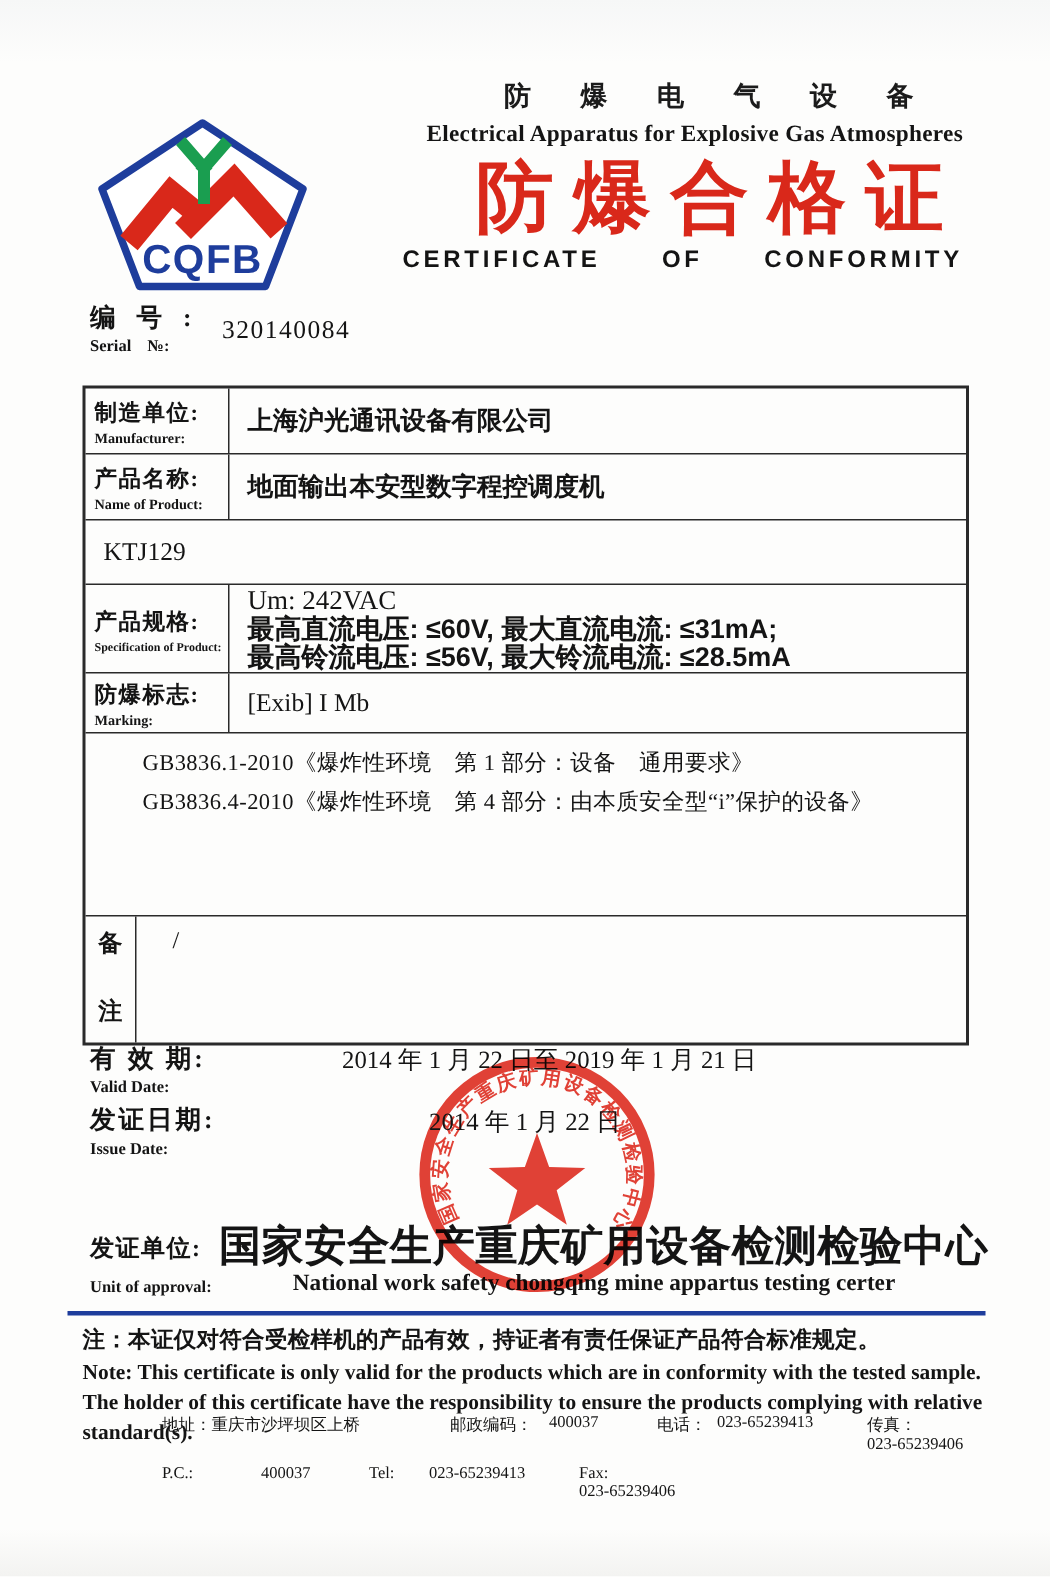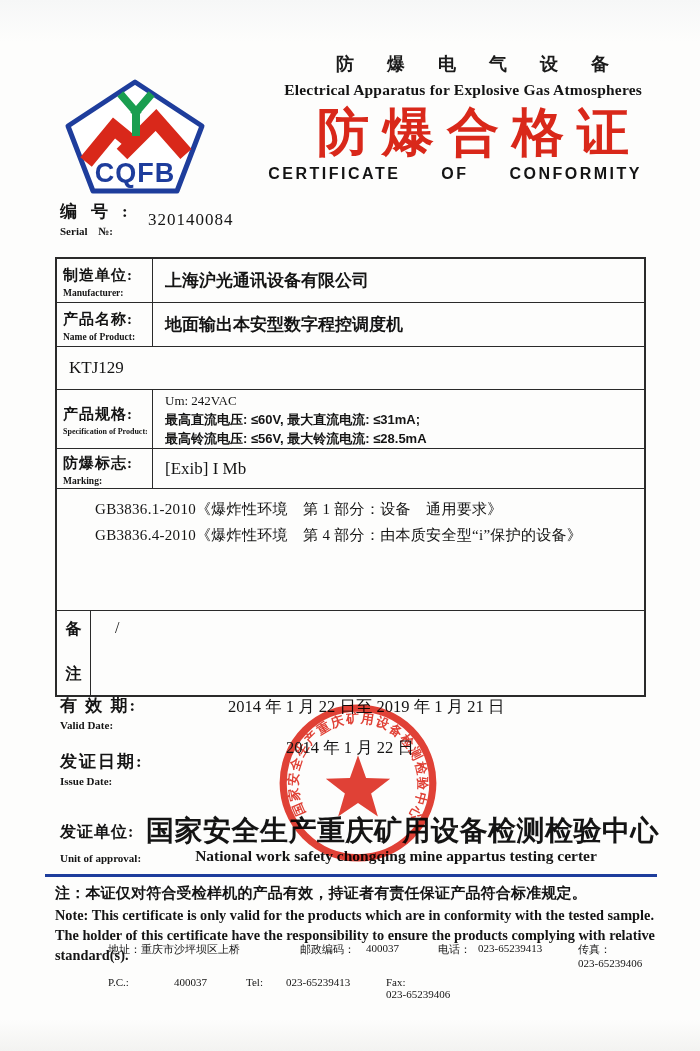--- a/index.html
+++ b/index.html
@@ -32,38 +32,38 @@
   
   .ctable { position:absolute; left:55px; top:257px; width:591px; border:2px solid #2a2a2a; background:transparent; }
   .trow { display:flex; border-bottom:1.5px solid #2a2a2a; }
   .trow:last-child { border-bottom:none; }
   .tlabel { width:96px; border-right:1.5px solid #2a2a2a; padding:5px 4px 3px 6px; display:flex; flex-direction:column; justify-content:center; }
   .tlabel .cn { font-size:15px; font-weight:bold; letter-spacing:1px; }
   .tlabel .en { font-size:9.5px; font-weight:bold; margin-top:3px; }
   .tlabel .en.tiny { font-size:8px; }
   .tvalue { flex:1; display:flex; flex-direction:column; justify-content:center; padding:4px 8px 4px 12px; font-size:17px; }
   .r1 { height:44px; } .r2 { height:44px; } .r3 { height:43px; } .r4 { height:59px; } .r5 { height:40px; }
-  .spec-line { font-size:13px; line-height:19px; font-weight:bold; font-family:"Liberation Sans","DejaVu Sans",sans-serif; }
+  .spec-line { font-size:18px; line-height:19px; font-weight:bold; font-family:"Liberation Sans","DejaVu Sans",sans-serif; }
   .spec-line:first-child { font-weight:normal; font-family:"Liberation Serif",serif; }
   .mfr, .pname { font-weight:bold; font-family:"Liberation Sans","DejaVu Sans",sans-serif; font-size:17px; }
 
   .standards { height:122px; padding:7px 10px 0 10px; border-bottom:1.5px solid #2a2a2a; }
   .std-head-cn { font-size:16px; font-weight:bold; text-align:center; letter-spacing:0.5px; }
   .std-head-en { font-size:9.3px; font-weight:bold; text-align:left; margin:3px 0 4px 14px; }
   .std-item { font-size:15px; margin-left:28px; line-height:26px; letter-spacing:0.3px; }
 
   .remark { display:flex; height:84px; }
   .remark-label { width:34px; border-right:1.5px solid #2a2a2a; display:flex; flex-direction:column; justify-content:space-between; align-items:center; padding:8px 0 10px 0; font-size:16px; font-weight:bold; }
   .remark-value { flex:1; padding:8px 0 0 24px; font-size:16px; }
 
   
   .date-label { position:absolute; left:60px; }
   .date-label .cn { font-size:17px; font-weight:bold; letter-spacing:2px; }
   .date-label .en { font-size:11px; font-weight:bold; margin-top:2px; }
-  .valid-label { top:694px; } .issue-label { top:750px; }
+  .valid-label { top:694px; } .issue-label { top:735px; }
   .valid-value { position:absolute; left:228px; top:696px; font-size:16.5px; }
   .issue-value { position:absolute; left:286px; top:737px; font-size:16.5px; z-index:3; }
 
   
   .stamp { position:absolute; left:276px; top:701px; width:164px; height:164px; z-index:2; opacity:0.92; mix-blend-mode:multiply; }
 
   
   .approval-label { position:absolute; left:60px; top:822px; }
   .approval-label .cn { font-size:16px; font-weight:bold; letter-spacing:1px; }
   .approval-label .en { font-size:11px; font-weight:bold; margin-top:9px; }

